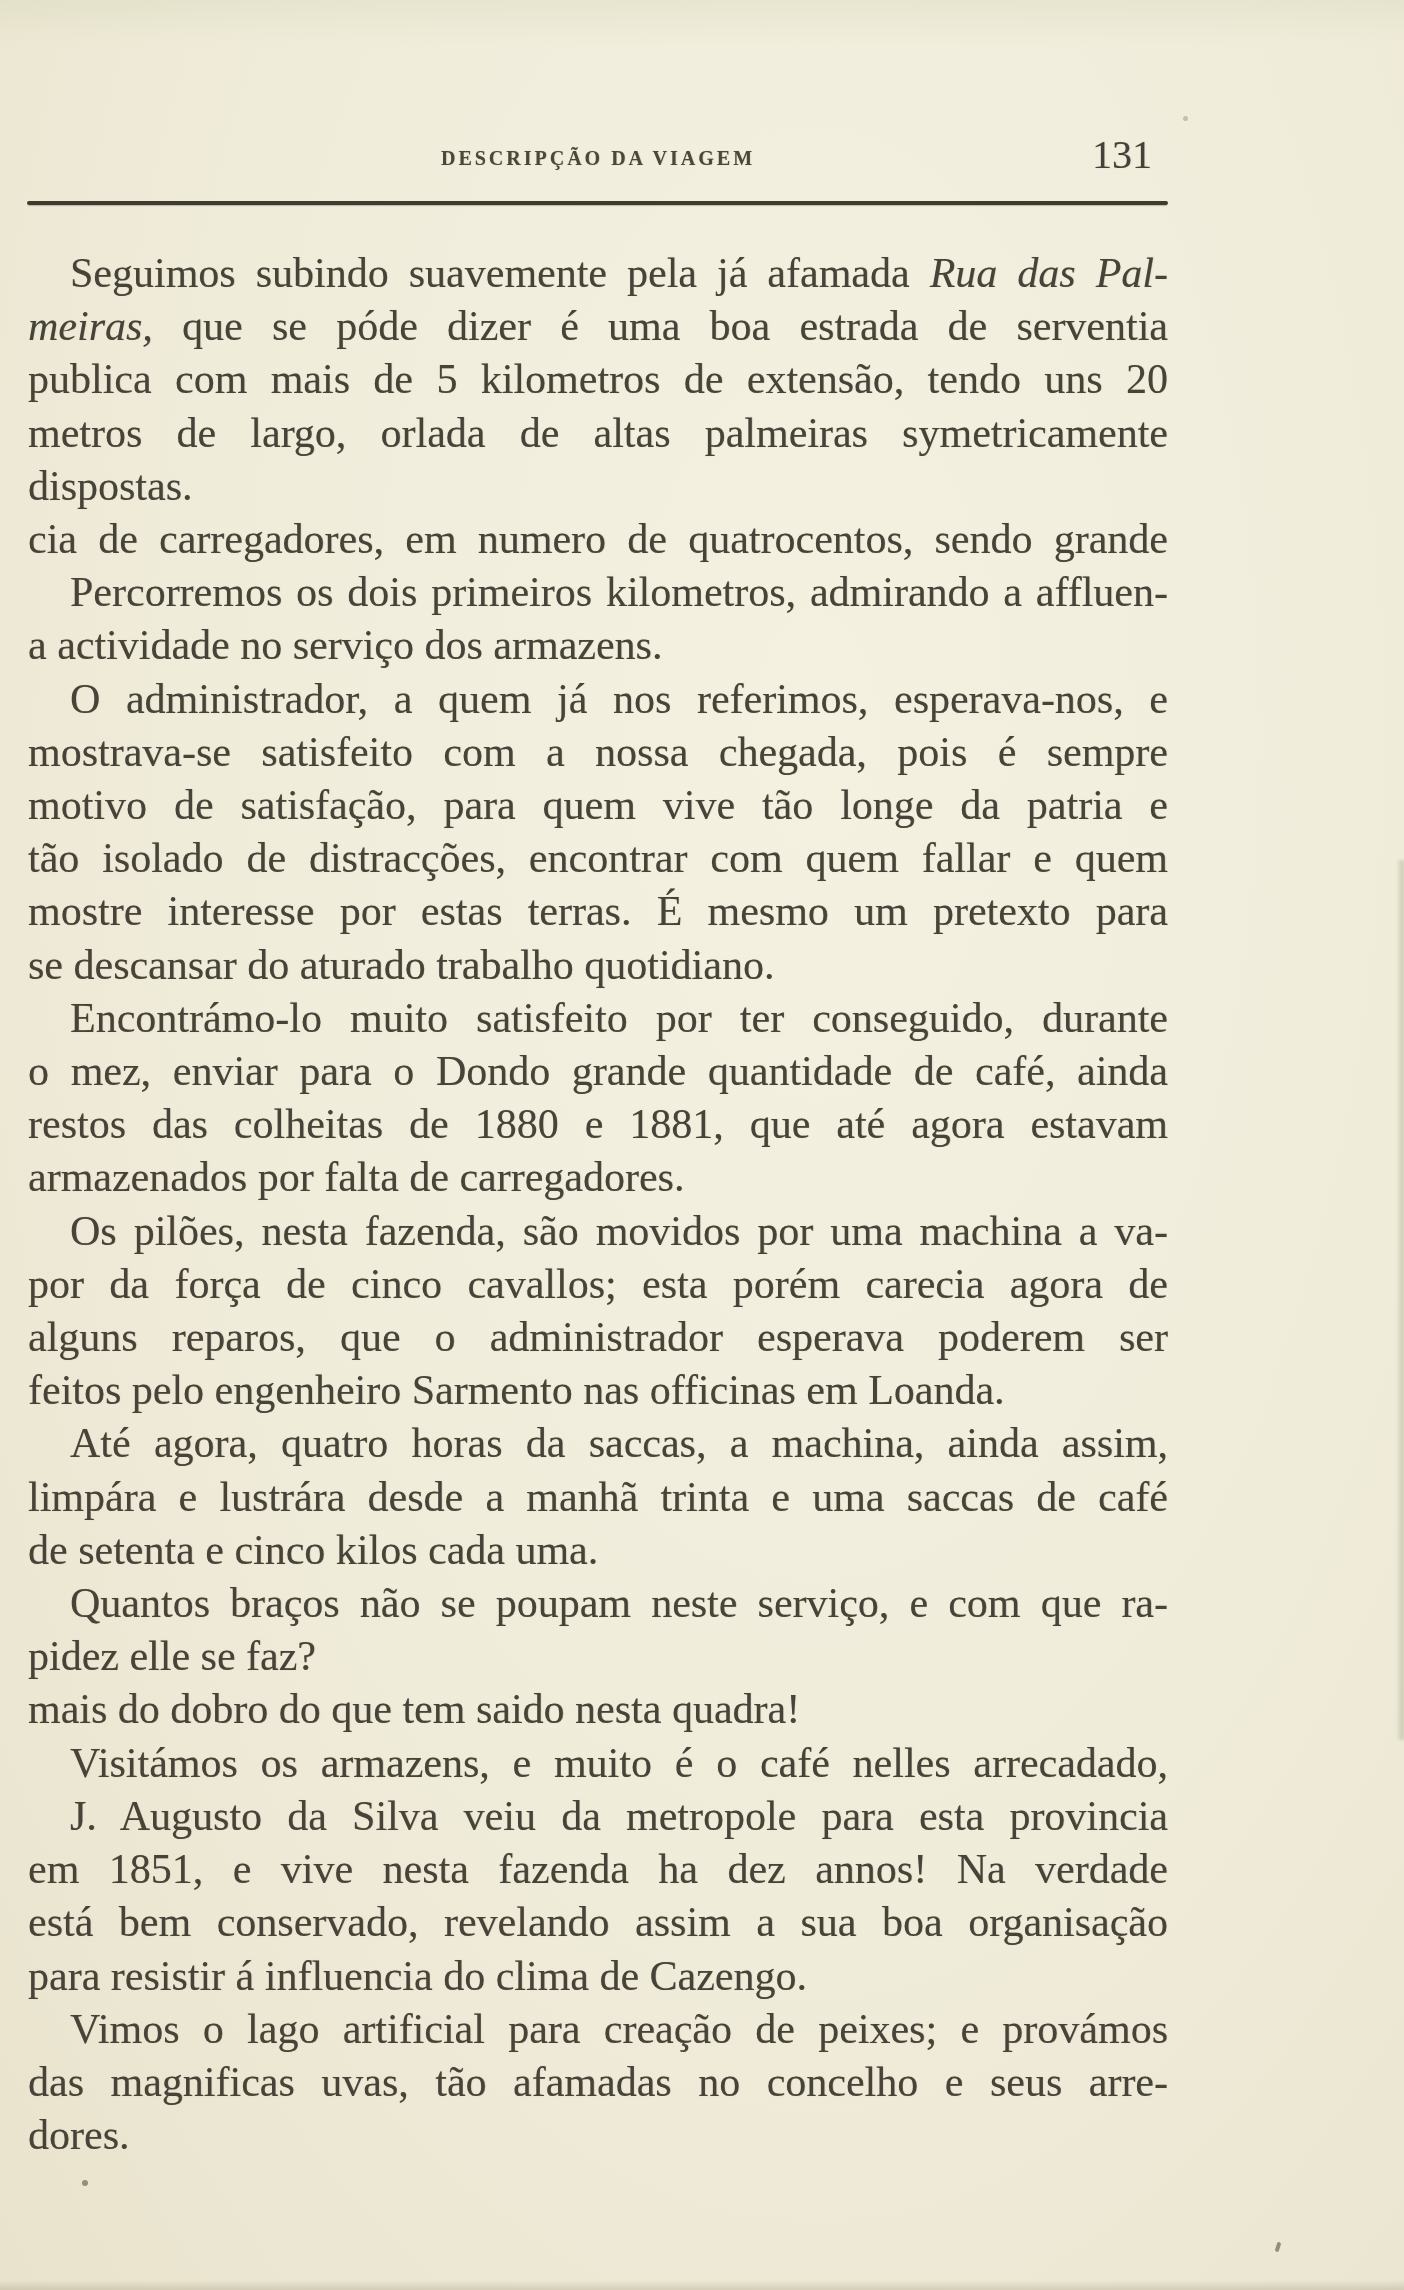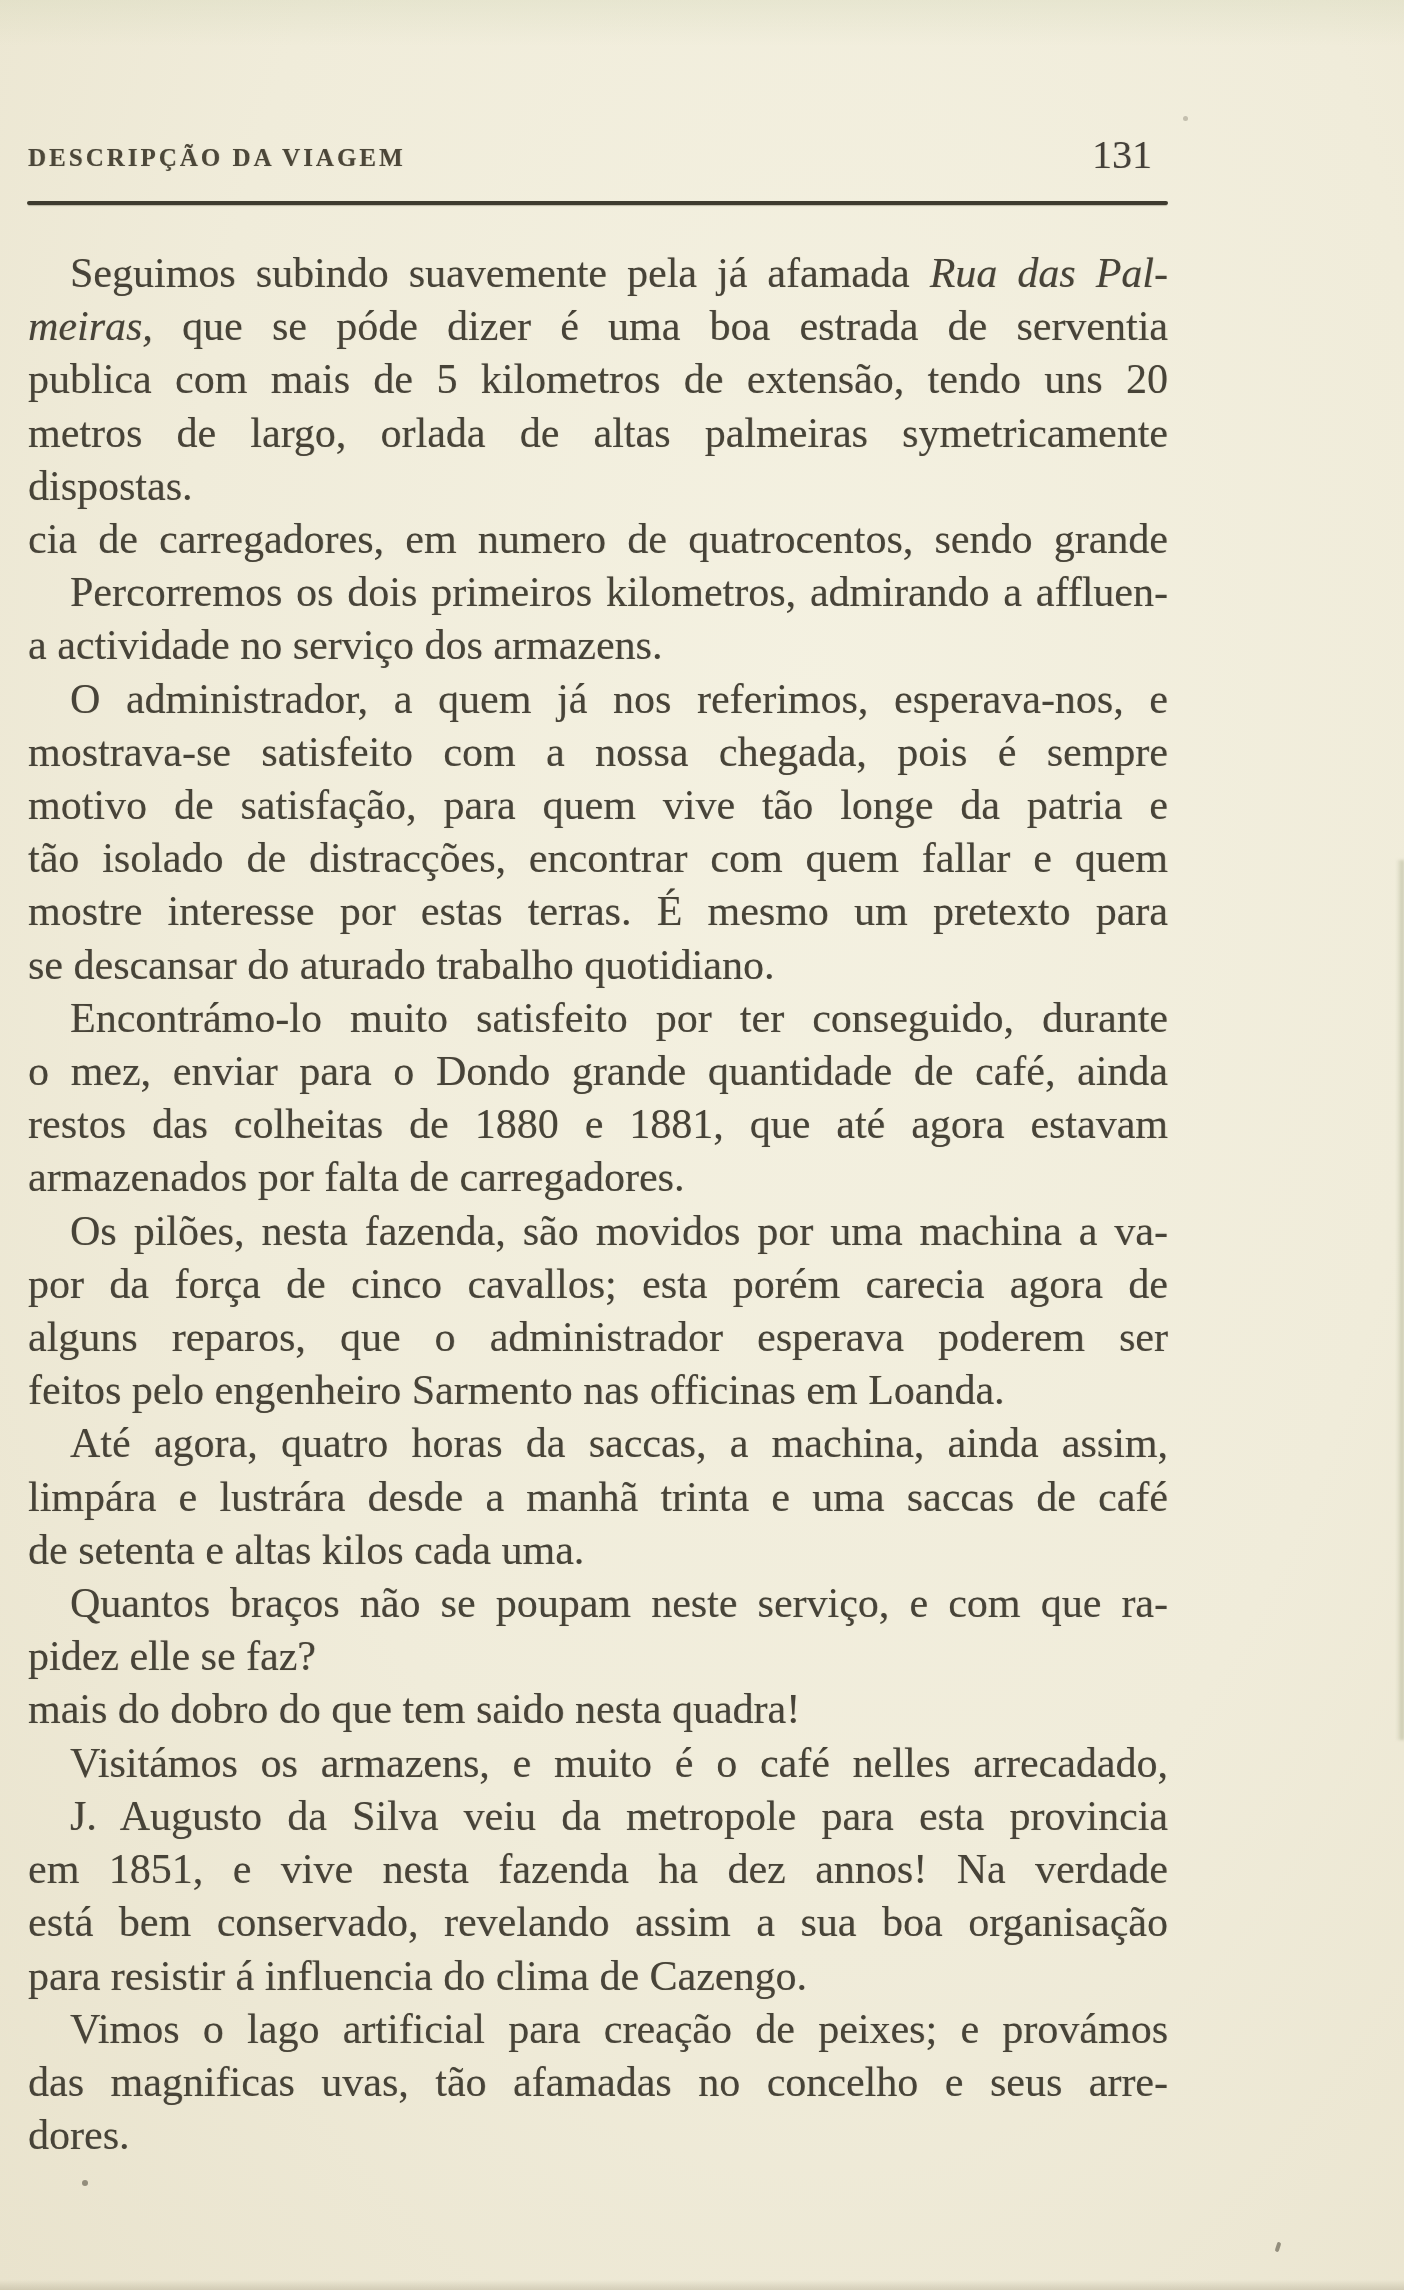--- a/index.html
+++ b/index.html
@@ -26,22 +26,22 @@
     top: 132px;
     left: 28px;
     width: 1140px;
     height: 60px;
   }
   .running-title {
     position: absolute;
     top: 8px;
     left: 0;
     width: 100%;
-    text-align: left;
-    font-size: 25px;
+    text-align: center;
+    font-size: 20px;
     line-height: 36px;
     font-weight: 700;
     letter-spacing: 3px;
     color: #4c4739;
     text-shadow: 0.4px 0.4px 0.8px rgba(70,64,50,0.35);
   }
   .page-number {
     position: absolute;
     top: 2px;
     right: 16px;
@@ -160,21 +160,21 @@
     <p class="para">
       <span class="line first">Os pilões, nesta fazenda, são movidos por uma machina a va-</span>
       <span class="line">por da força de cinco cavallos; esta porém carecia agora de</span>
       <span class="line">alguns reparos, que o administrador esperava poderem ser</span>
       <span class="line end">feitos pelo engenheiro Sarmento nas officinas em Loanda.</span>
     </p>
 
     <p class="para">
       <span class="line first">Até agora, quatro horas da saccas, a machina, ainda assim,</span>
       <span class="line">limpára e lustrára desde a manhã trinta e uma saccas de café</span>
-      <span class="line end">de setenta e altas kilos cada uma.</span>
+      <span class="line end">de setenta e cinco kilos cada uma.</span>
     </p>
 
     <p class="para">
       <span class="line first">Quantos braços não se poupam neste serviço, e com que ra-</span>
       <span class="line end">pidez elle se faz?</span>
     </p>
 
     <p class="para">
       <span class="line end">mais do dobro do que tem saido nesta quadra!</span>
       <span class="line first">Visitámos os armazens, e muito é o café nelles arrecadado,</span>

